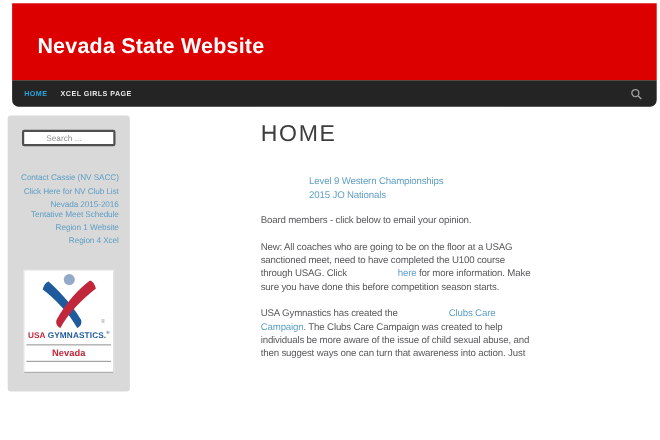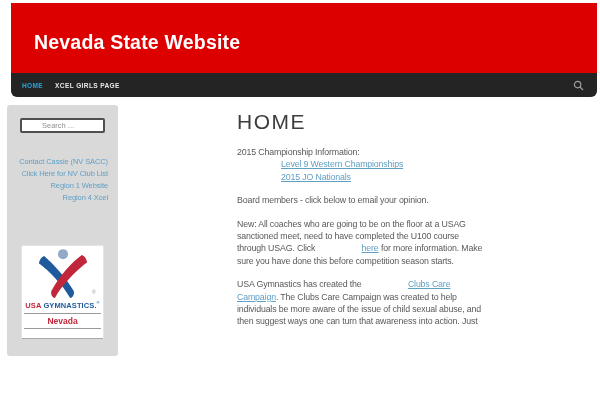--- a/index.html
+++ b/index.html
@@ -75,21 +75,21 @@
   
   .main { position:absolute; left:237px; top:103px; width:250px; }
   .page-title {
     margin:8px 0 13px; font-size:21px; line-height:22px; font-weight:400;
     letter-spacing:1.5px; color:#3d3d3d;
   }
   .para {
     margin:0 0 11px; font-size:8.8px; line-height:12.4px;
     color:#58595b; letter-spacing:-0.15px;
   }
-  .para a { color:#5f9fc4; text-decoration:underline; cursor:pointer;padding-left:44px; }
+  .para a { color:#5f9fc4; cursor:pointer;padding-left:44px; }
 </style>
 </head>
 <body>
 
 <div class="page">
 
   <header class="site-header">
     <h1 class="site-title">Nevada State Website</h1>
   </header>
 
@@ -103,20 +103,21 @@
       </svg>
     </span>
   </nav>
 
   <aside class="sidebar">
     <input class="side-search" type="text" placeholder="Search ..." style="">
 
     <div class="side-links">
       <a>Contact Cassie (NV SACC)</a>
       <a>Click Here for NV Club List</a>
+      <a>Nevada 2015-2016 Tentative Meet Schedule</a>
       <a>Region 1 Website</a>
       <a>Region 4 Xcel</a>
     </div>
 
     <div class="logo-card">
       <svg class="logo-figure" width="72" height="52" viewBox="0 0 80 58">
         <circle cx="40" cy="8" r="5.6" fill="#92aac8"></circle>
         <path d="M13,18 C24,26 40,42 48,57 C51,56 53,53 52,49 C42,32 28,18 19,10 C16,11 14,14 13,18 Z" fill="#1e5a9c"></path>
         <path d="M67,17 C55,26 38,43 31,57 C28,56 26,53 27,49 C37,31 50,17 61,9 C64,10 66,13 67,17 Z" fill="#c0273a"></path>
         <text x="72" y="52" font-size="6" fill="#999999">®</text>
@@ -128,21 +129,21 @@
       <hr class="logo-rule">
       <div class="logo-region">Nevada</div>
       <hr class="logo-rule bottom">
     </div>
   </aside>
 
   <main class="main">
     <h2 class="page-title">HOME</h2>
 
     <p class="para">
-      <span>2015 Championship Information:</span><br>
+      <br>
       <a>Level 9 Western Championships</a><br>
       <a>2015 JO Nationals</a>
     </p>
 
     <p class="para">Board members - click below to email your opinion.</p>
 
 
     <p class="para">
       <span>New: All coaches who are going to be on the floor at a USAG sanctioned meet, need to have completed the U100 course through USAG. Click </span><a>here</a><span> for more information. Make sure you have done this before competition season starts.</span>
     </p>

